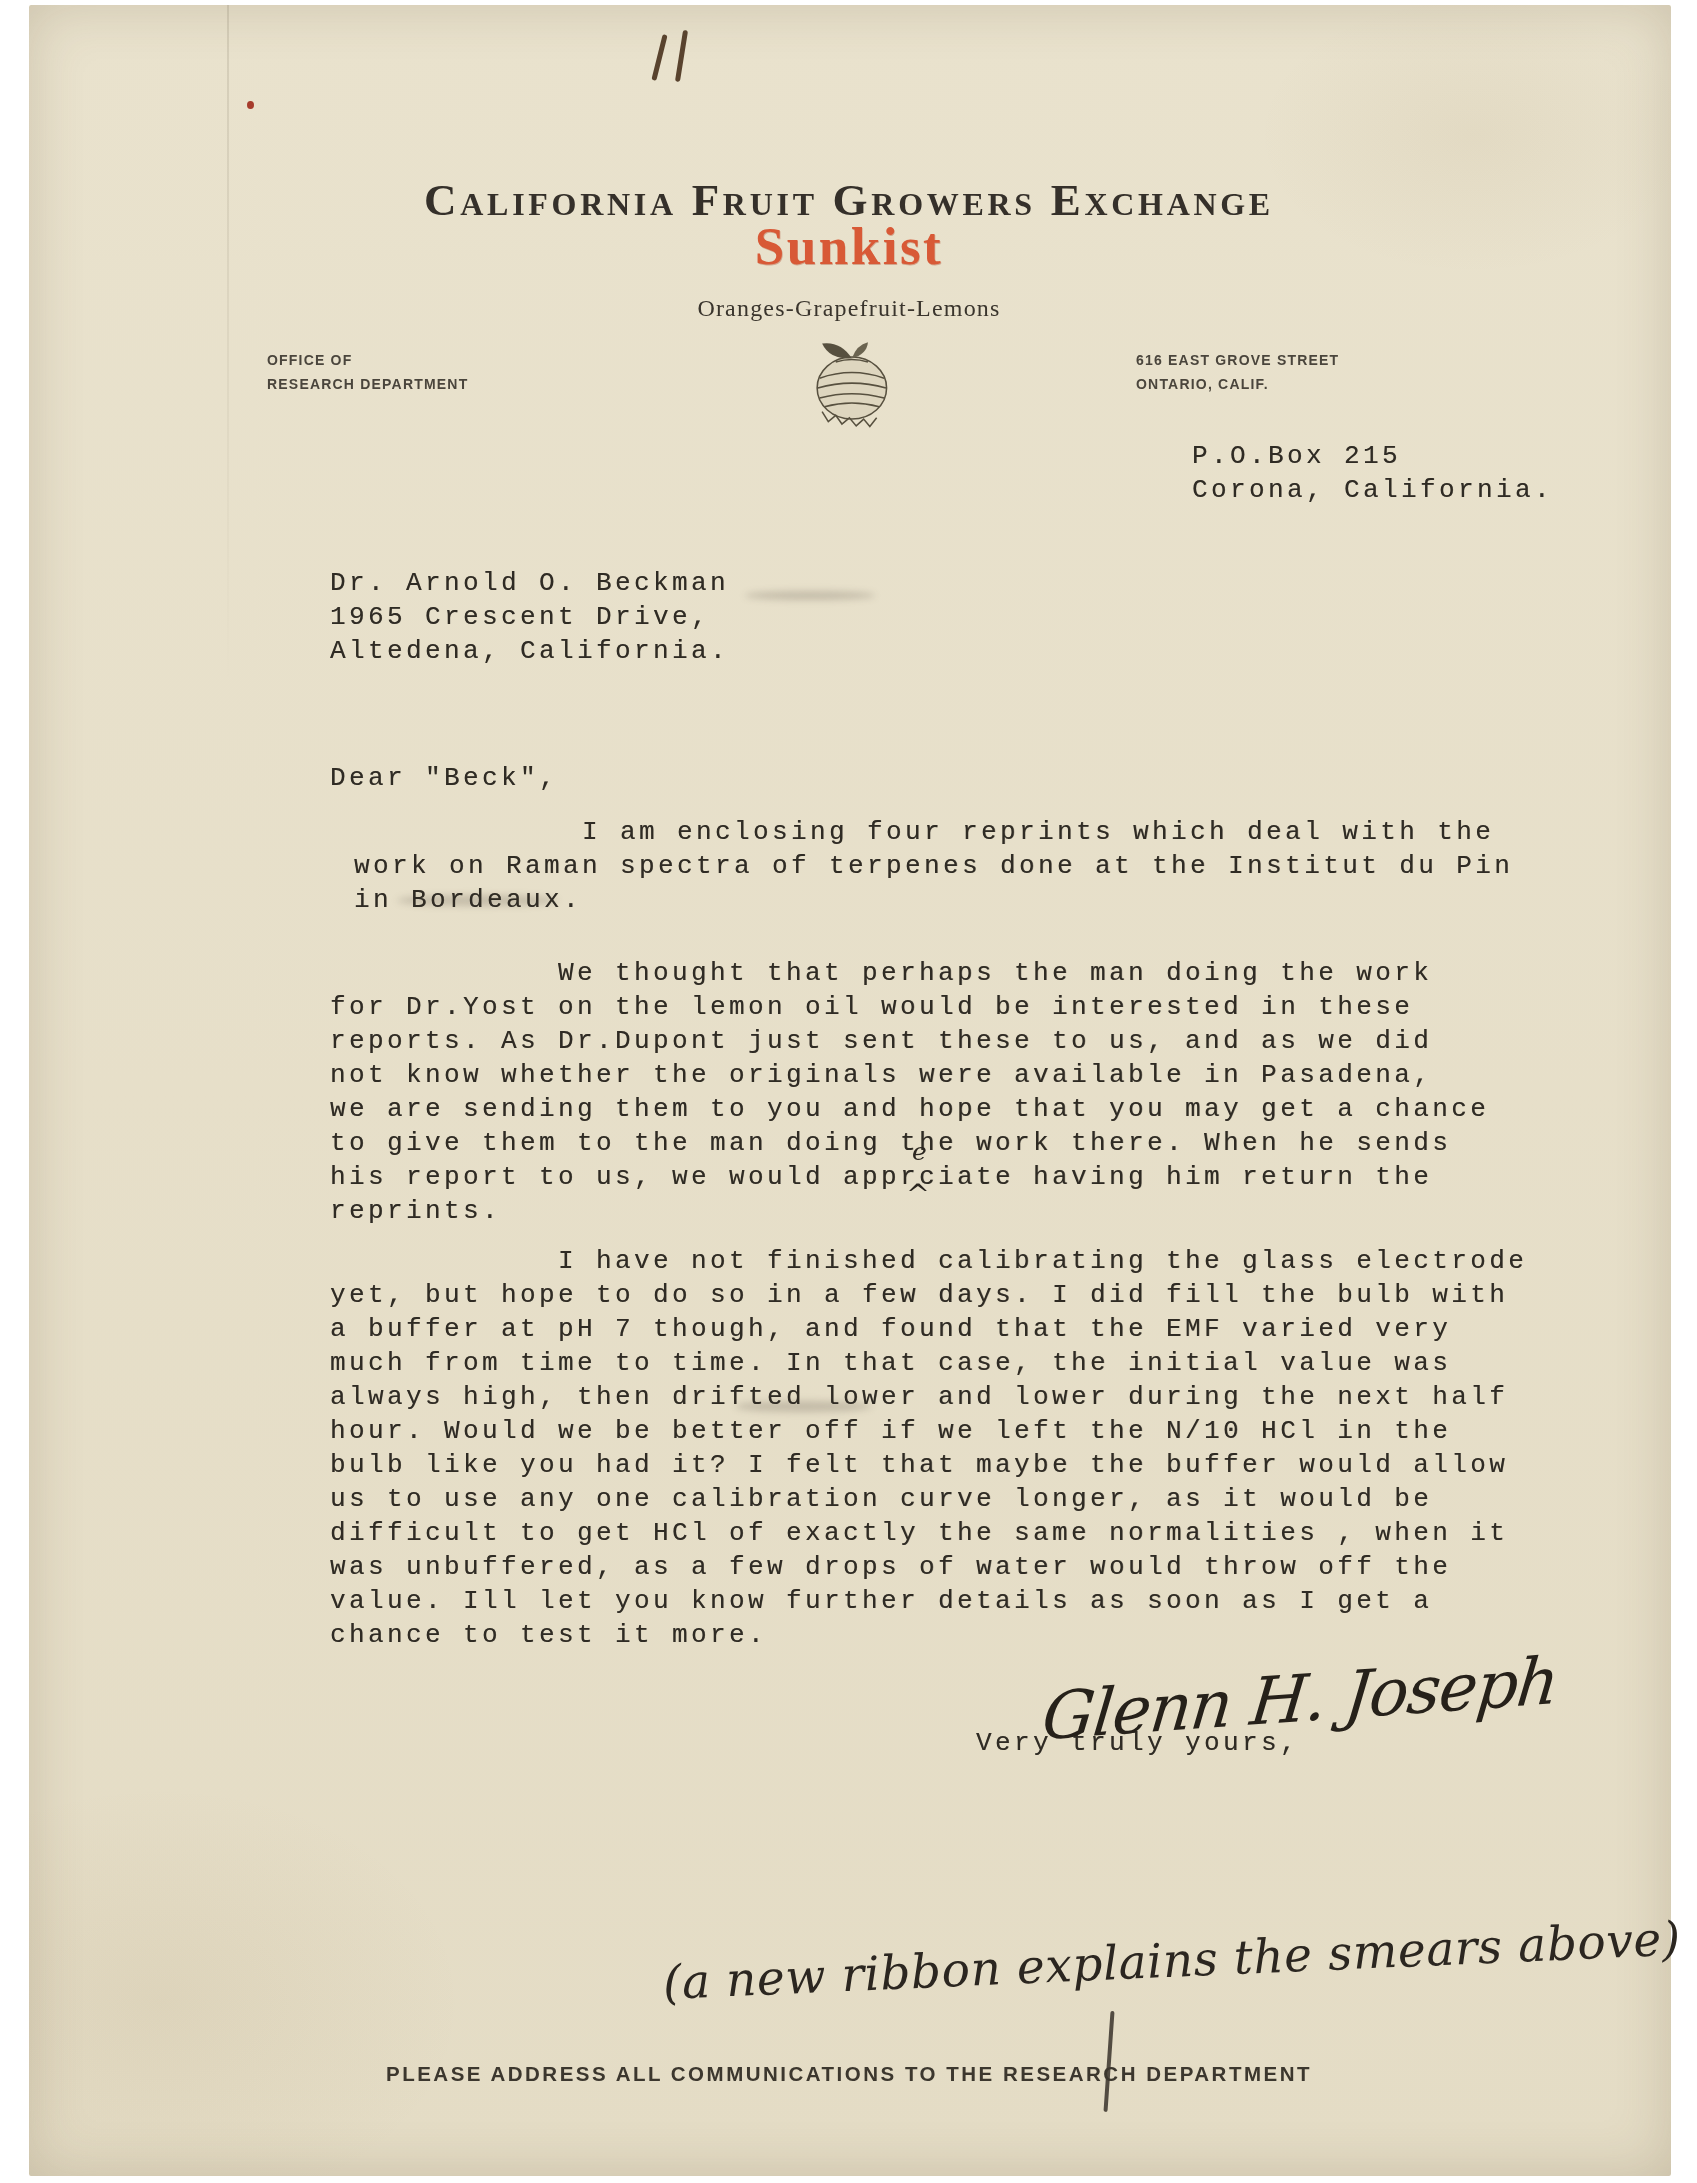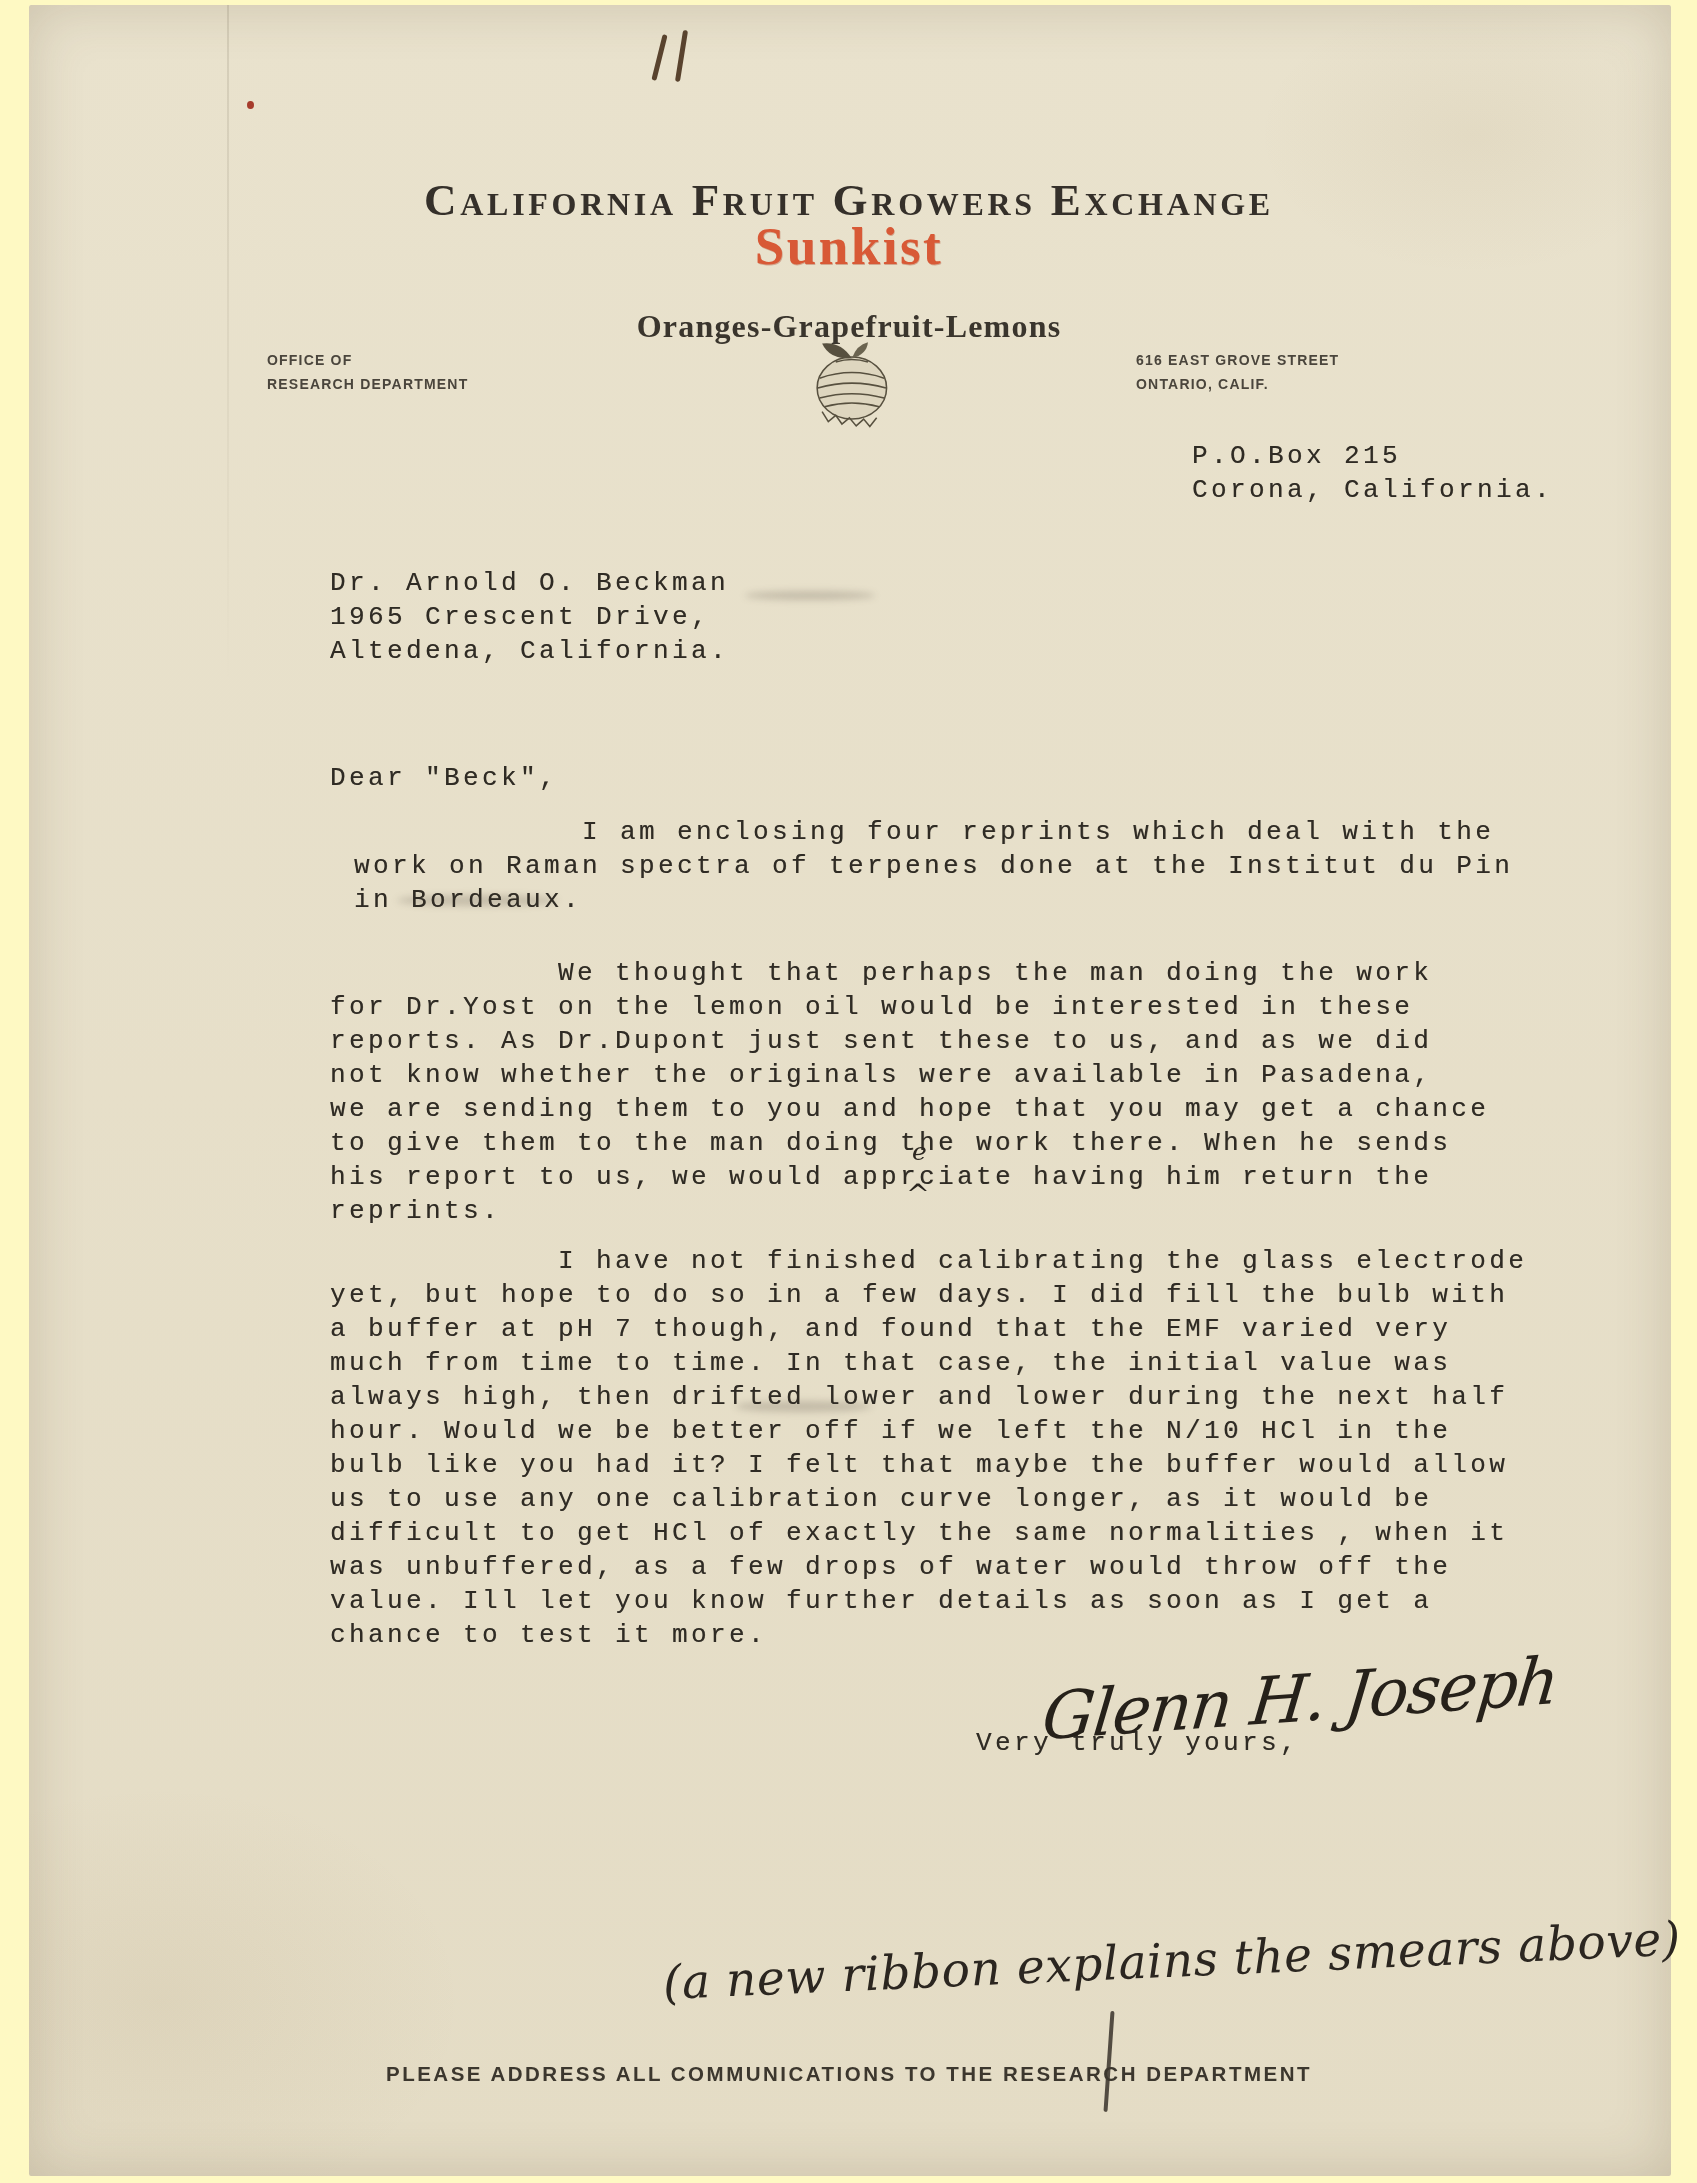--- a/index.html
+++ b/index.html
@@ -1,18 +1,18 @@
 <!DOCTYPE html>
 <html style="font-size:10px"><head>
 <meta charset="utf-8">
 <style>
   html,body { margin:0; padding:0; background:#050505; }
   .page {
     position:relative; width:1698px; height:2183px;
-    background:#fef9c3; overflow:hidden;
+    background:#ffffff; overflow:hidden;
     font-family:"Liberation Sans", sans-serif;
   }
   .paper {
     position:absolute; left:28.5px; top:5px; width:1642px; height:2171px;
     background:
       radial-gradient(ellipse 310px 199px at 88% 6%, rgba(125,95,45,0.06), transparent 70%),
       radial-gradient(ellipse 434px 310px at 8% 92%, rgba(125,95,45,0.07), transparent 70%),
       linear-gradient(#e9e2cd, #e4dcc5);
     box-shadow: inset 0 0 56px rgba(90,70,40,0.20);
     border-radius:1.9px;
@@ -24,23 +24,23 @@
     font-family:"Liberation Serif", serif; font-variant:small-caps; font-weight:700;
     font-size:45px; letter-spacing:3.7px; color:#35302a;
   }
   .lh-brand {
     left:0; width:100%; text-align:center; top:216px;
     font-family:"Liberation Serif", serif; font-weight:700;
     font-size:53px; letter-spacing:2.5px; color:#d85936;
     text-shadow:0.6px 0.6px 0 rgba(170,60,30,0.35);
   }
   .lh-products {
-    left:0; width:100%; text-align:center; top:308px;
-    font-family:"Liberation Serif", serif; font-weight:700;
-    font-size:32px; letter-spacing:1.2px; color:#3a352d;
+    left:0; width:100%; text-align:center; top:295px;
+    font-family:"Liberation Serif", serif; font-weight:400;
+    font-size:24px; letter-spacing:1.2px; color:#3a352d;
   }
   .lh-small {
     font-size:14px; line-height:23.6px; letter-spacing:1.2px;
     font-weight:700; color:#4a453c; white-space:pre;
   }
   .lh-office { left:267px; width:292px; top:349px; }
   .lh-street { left:1136px; width:292px; top:349px; }
   .logo { left:797px; top:336px; }
   
   .tw {

